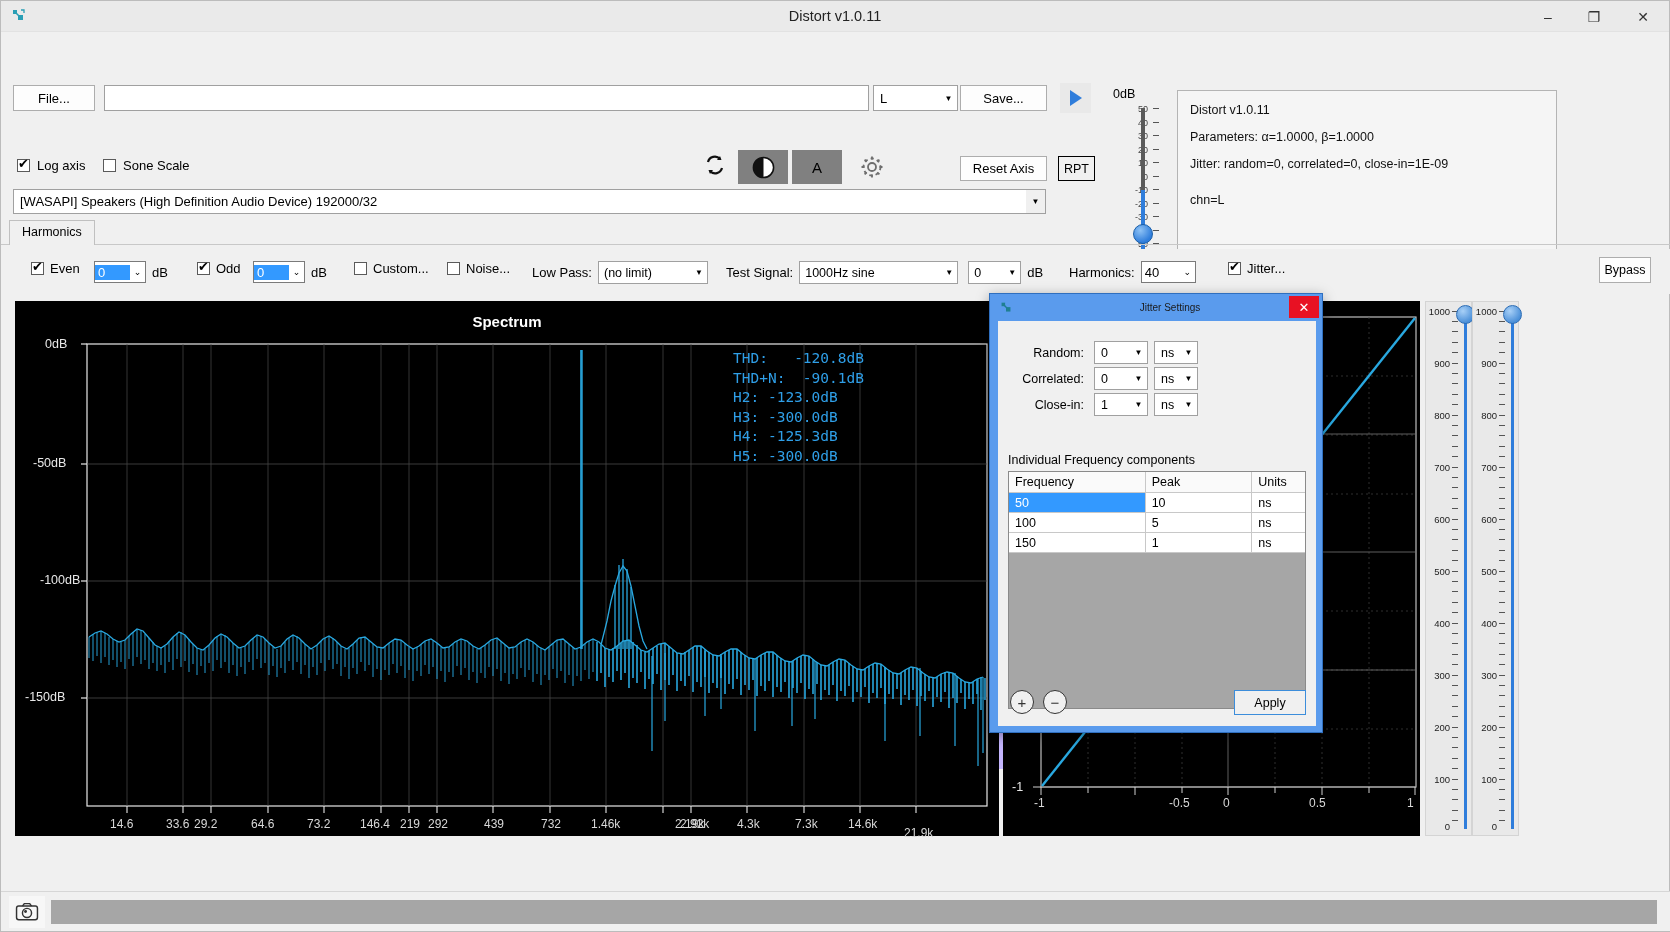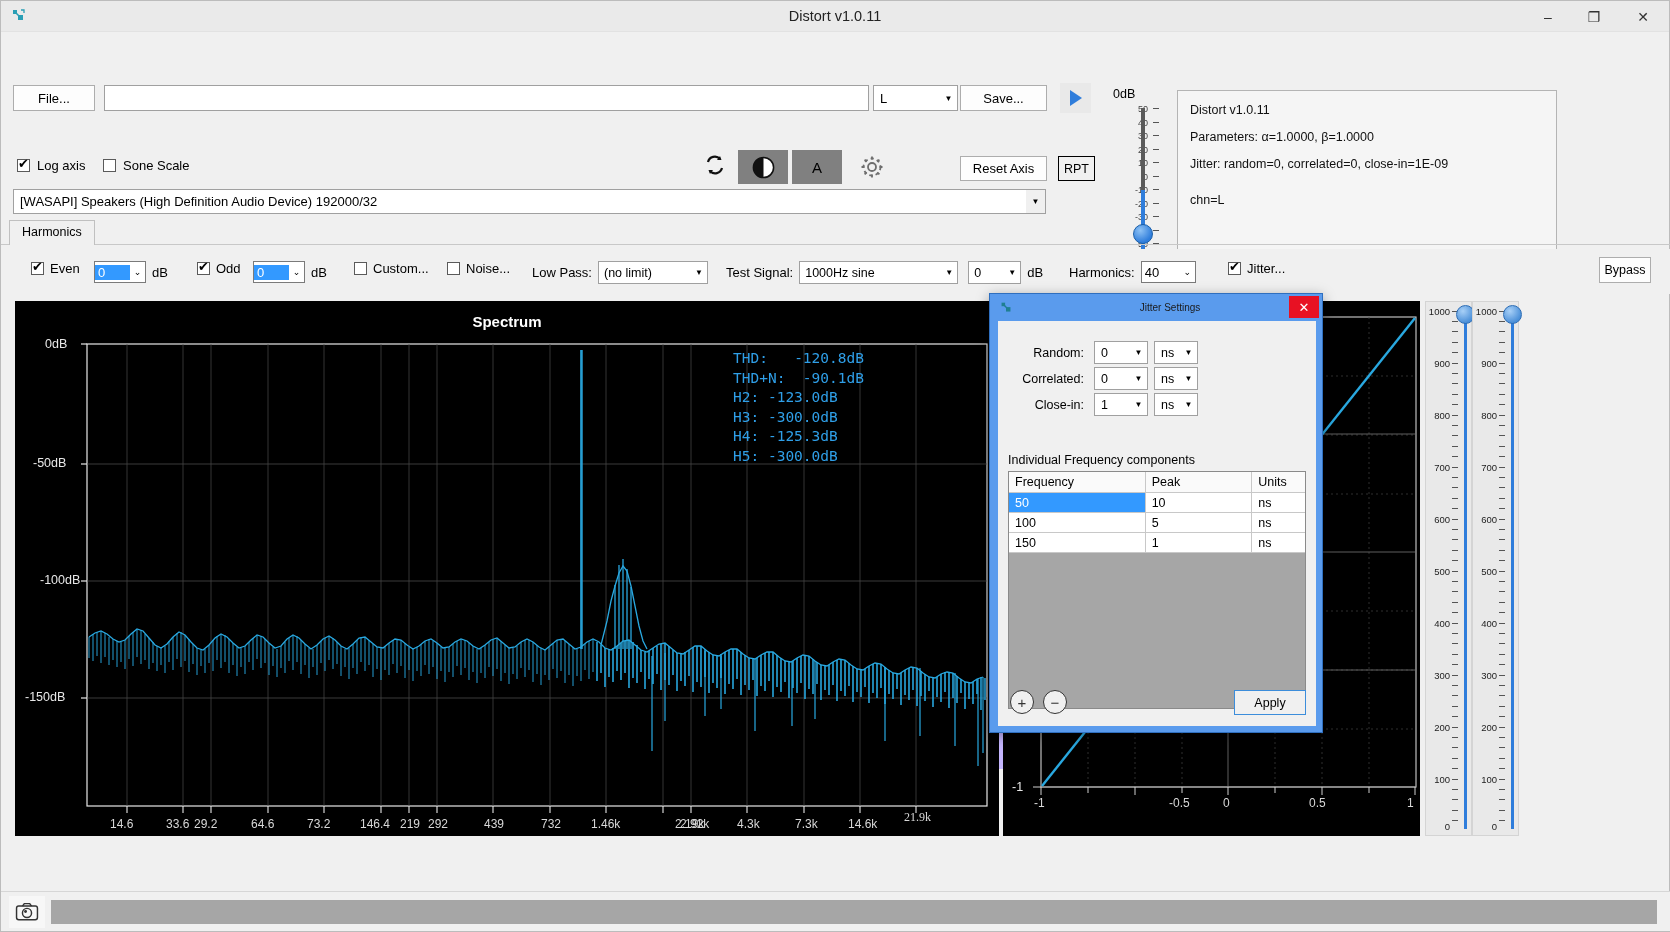--- a/index.html
+++ b/index.html
@@ -563,21 +563,21 @@
       <div class="xlab" style="left:385px; top:516px;">219</div>
       <div class="xlab" style="left:413px; top:516px;">292</div>
       <div class="xlab" style="left:469px; top:516px;">439</div>
       <div class="xlab" style="left:526px; top:516px;">732</div>
       <div class="xlab" style="left:576px; top:516px;">1.46k</div>
       <div class="xlab" style="left:660px; top:516px;">2.19k</div>
       <div class="xlab" style="left:665px; top:516px;">2.92k</div>
       <div class="xlab" style="left:722px; top:516px;">4.3k</div>
       <div class="xlab" style="left:780px; top:516px;">7.3k</div>
       <div class="xlab" style="left:833px; top:516px;">14.6k</div>
-      <div class="xlab" style="left:889px; top:509px;font-family:Liberation Serif, serif;">21.9k</div>
+      <div class="xlab" style="left:889px; top:525px;">21.9k</div>
     </div>
 
     <div class="rightplots">
       <svg width="417" height="535" viewBox="0 0 417 535">
         <rect x="0" y="0" width="417" height="535" fill="#000"></rect>
         <rect x="38" y="16" width="375" height="470" fill="#000" stroke="#cfcfcf" stroke-width="1.1"></rect>
         <g stroke="#444" stroke-width="0.7" stroke-dasharray="2 3">
           <line x1="85" y1="16" x2="85" y2="486"></line>
           <line x1="132" y1="16" x2="132" y2="486"></line>
           <line x1="179" y1="16" x2="179" y2="486"></line>

